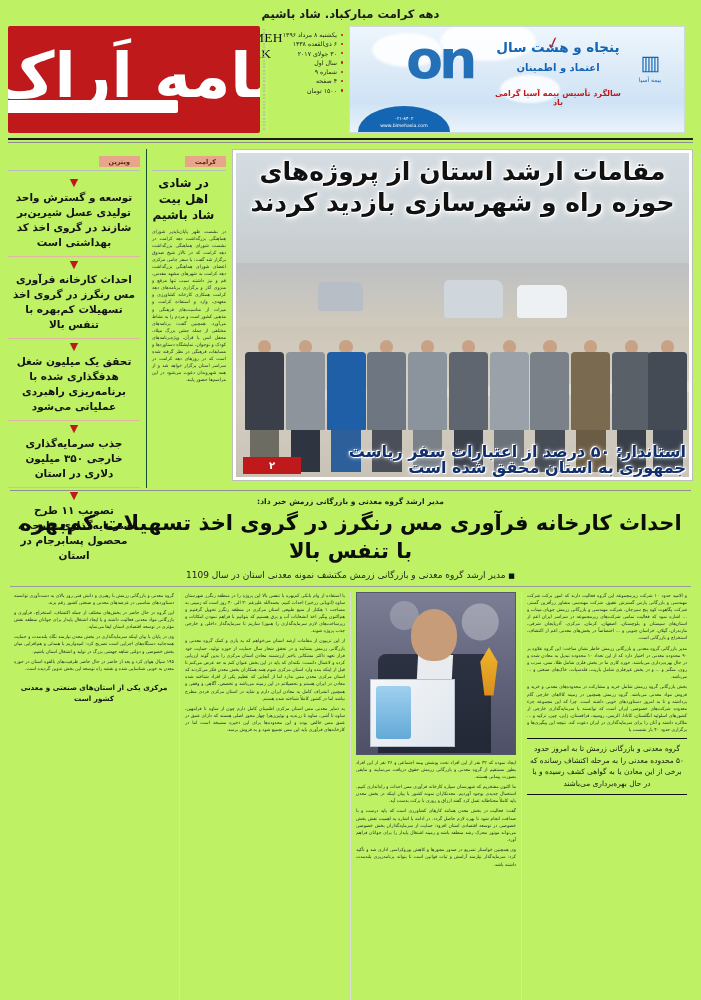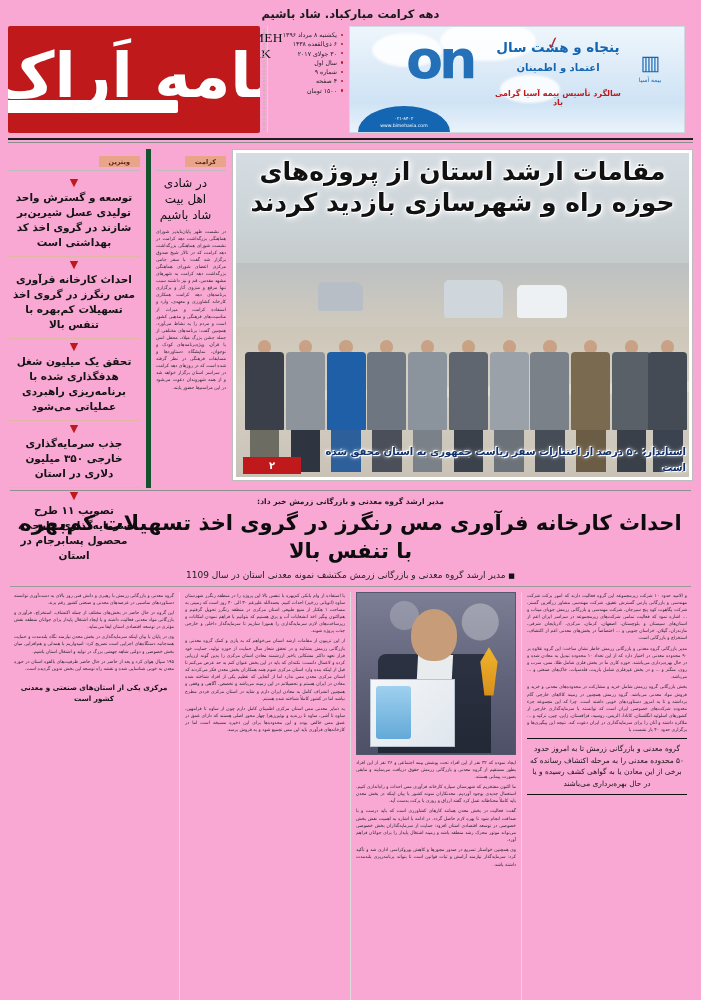--- a/index.html
+++ b/index.html
@@ -8,21 +8,21 @@
     margin: 0; padding: 0;
     background: #ffffff;
   }
   body {
     width: 701px; height: 1000px;
     font-family: "DejaVu Sans", "Liberation Sans", sans-serif;
     color: #111;
     overflow: hidden;
     position: relative;
   }
-  .page { width: 701px; height: 1000px; position: relative; background:#f9a8d4; }
+  .page { width: 701px; height: 1000px; position: relative; background:#bef264; }
 
   
   .tagline {
     text-align: center;
     font-size: 11.5px;
     font-weight: bold;
     color: #1a1a1a;
     padding: 7px 0 5px 0;
     letter-spacing: 0.2px;
   }
@@ -157,21 +157,21 @@
   .head-rule-thin { border-top: 1px solid #8d8d8d; margin: 1.5px 8px 0 8px; }
 
   
   .upper {
     display: flex; flex-direction: row;
     padding: 6px 8px 0 8px;
     height: 345px;
     gap: 6px;
   }
   .col-vitrin { width: 132px; }
-  .col-keramat { width: 80px; border-left: 5px solid #14532d; padding-left: 5px;}
+  .col-keramat { width: 80px; border-left: 1px solid #14532d; padding-left: 5px;}
   .col-lead { flex: 1; }
 
   .sec-badge-row { border-bottom: 1px solid #bdbdbd; padding-bottom: 2px; margin-bottom: 4px;}
   .sec-badge {
     display: inline-block;
     background: #e8a58a;
     color: #5a2a16;
     font-size: 6.5px; font-weight: bold;
     padding: 1.5px 10px 1.5px 10px;
   }
@@ -182,21 +182,21 @@
   .vitrin-tri {
     text-align:center; color:#c0191c; font-size: 11px; line-height: 6px;
     margin-bottom: 4px; letter-spacing: 0;
   }
   .vitrin-text {
     font-size: 10.5px; font-weight: bold; line-height: 15px;
     text-align: center; color:#131313;
   }
 
   .keramat-title {
-    font-size: 12px; font-weight: normal; line-height: 16px;
+    font-size: 12px; font-weight: bold; line-height: 16px;
     text-align: center; margin: 2px 11px 5px 0;
   }
   .keramat-body {
     font-size: 4.6px; line-height: 7.1px; text-align: justify;
     color: #2b2b2b; column-count: 1;
   }
 
   
   .lead {
     position: relative;
@@ -246,21 +246,21 @@
 
   .lead-headline {
     position: absolute; top: 6px; right: 8px; left: 8px;
     text-align: center;
     font-size: 25px; font-weight: bold; line-height: 31px;
     color: #111;
     text-shadow: 0 0 3px #fff, 0 0 6px #fff, 0 0 9px #fff, 1px 1px 0 #fff, -1px -1px 0 #fff;
   }
   .lead-caption {
     position:absolute; right: 6px; bottom: 4px; left: 90px;
-    font-size: 10px; font-weight: bold; line-height: 16px; color: #11306b;
+    font-size: 16px; font-weight: bold; line-height: 16px; color: #11306b;
     text-shadow: 0 0 3px #fff, 0 0 5px #fff, 1px 1px 0 #fff, -1px -1px 0 #fff;
   }
   .page-chip {
     position:absolute; left: 10px; bottom: 6px;
     background:#c0191c; color:#fff; font-size: 10px; font-weight:bold;
     width: 58px; height: 17px; line-height: 17px; text-align:center;
   }
 
   
   .band { padding: 2px 10px 0 10px; }

